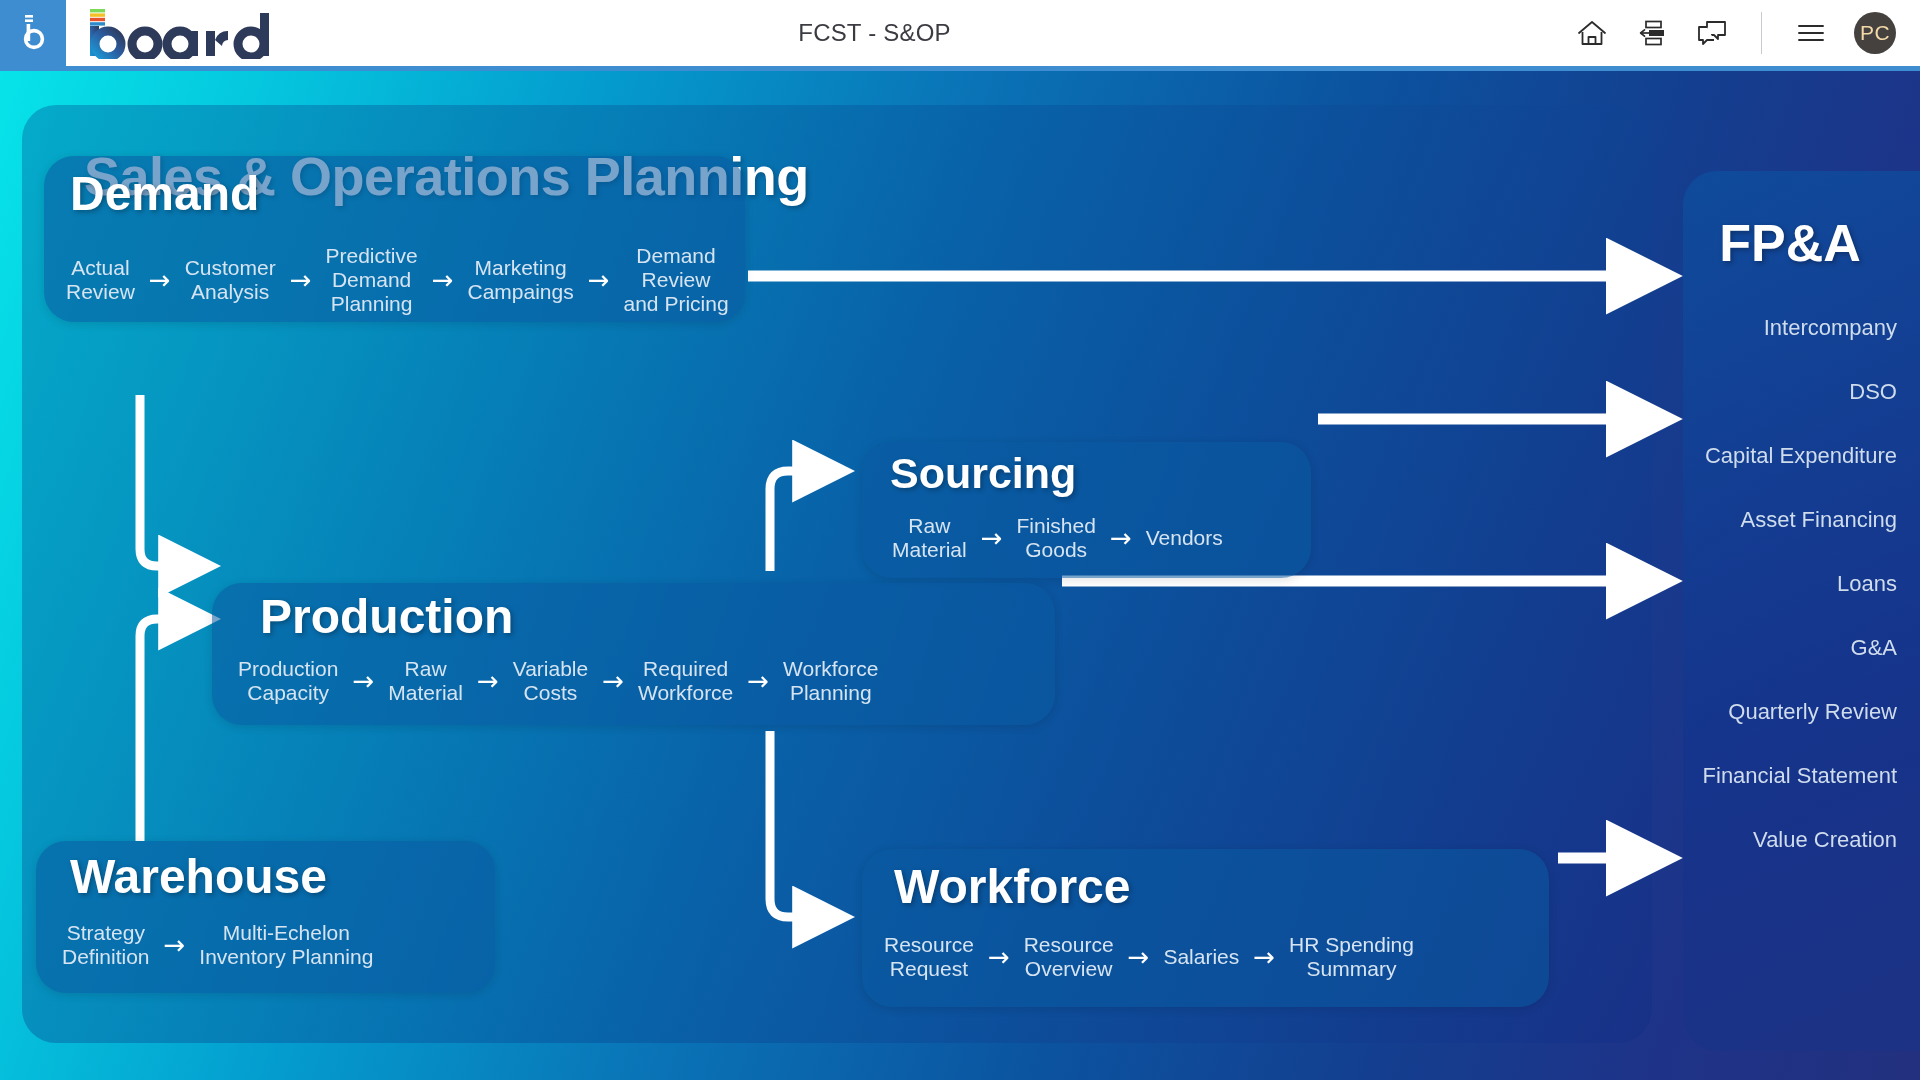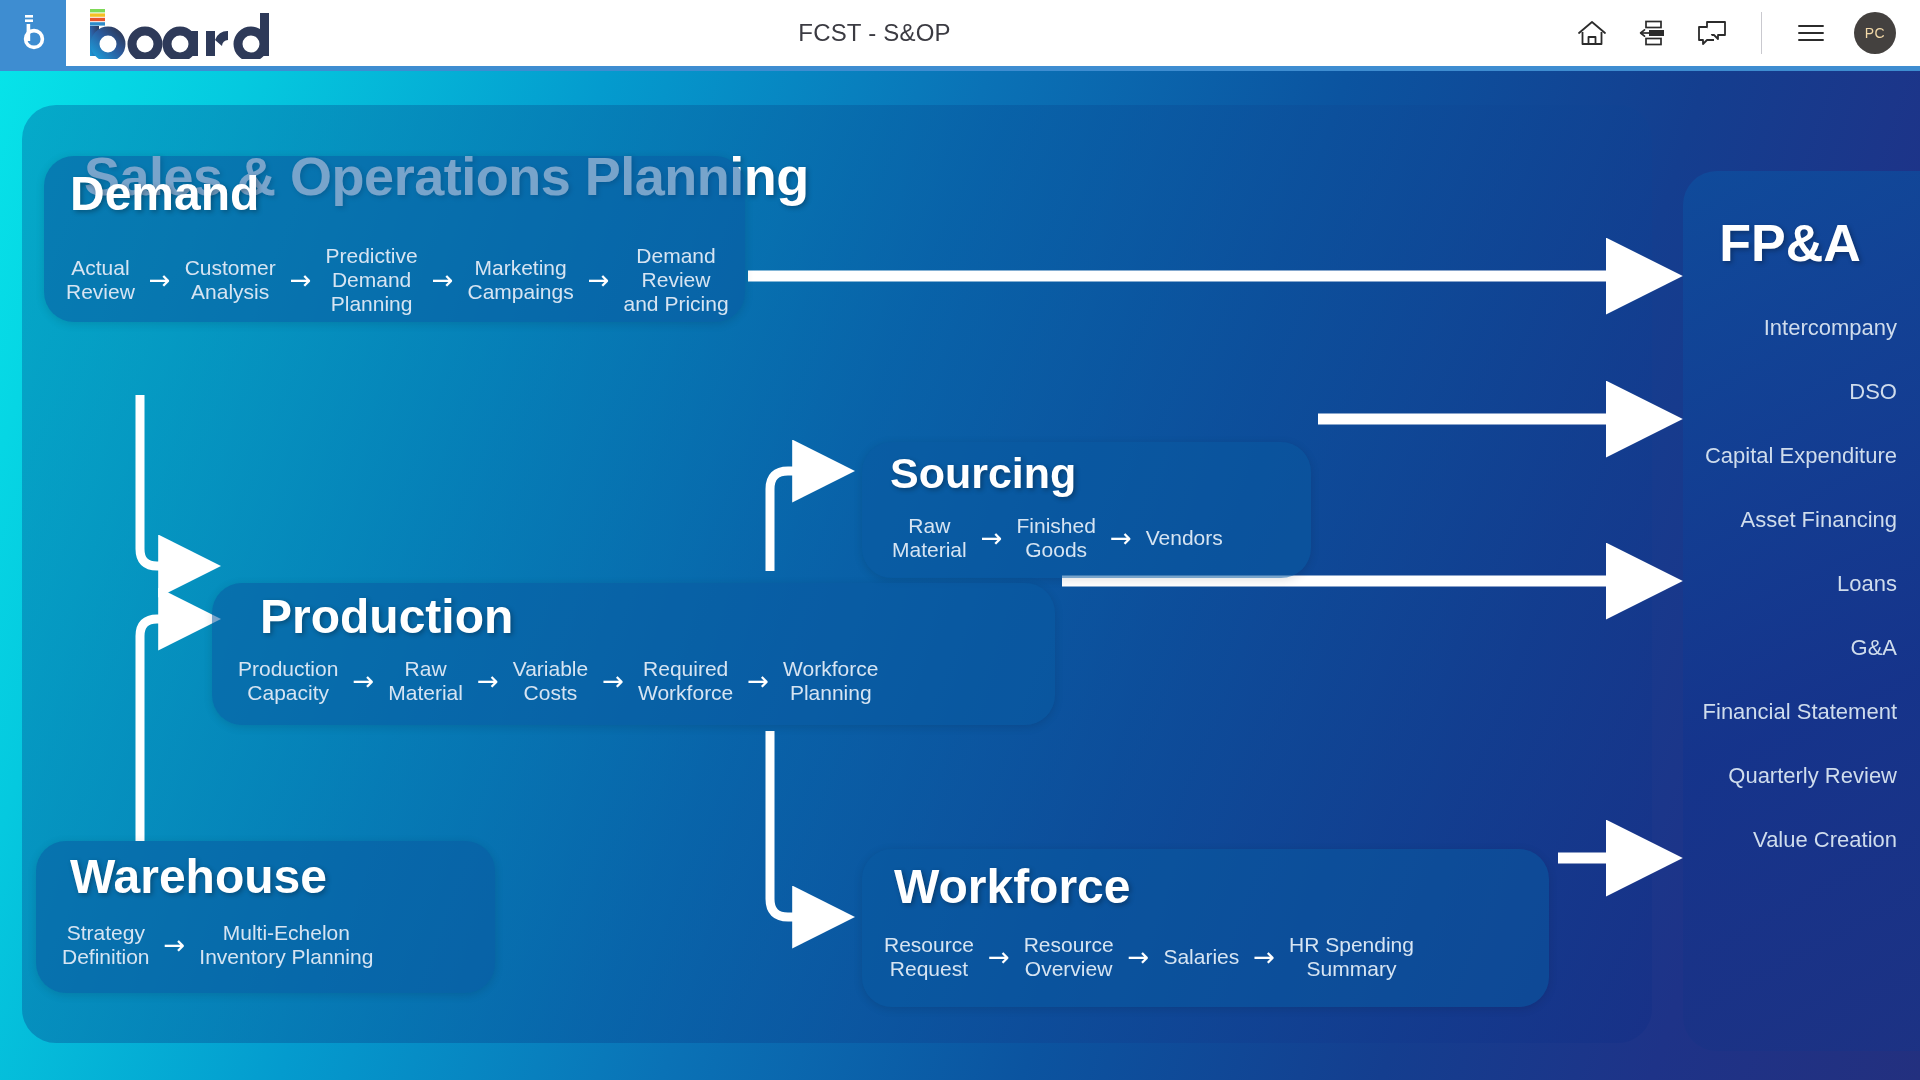--- a/index.html
+++ b/index.html
@@ -34,21 +34,21 @@
   }
   .hdr-icons{
     flex:0 0 auto;display:flex;align-items:center;gap:26px;
     padding-right:24px;
   }
   .hdr-icon{width:34px;height:34px;display:flex;align-items:center;justify-content:center;cursor:pointer;}
   .hdr-div{width:1px;height:42px;background:#c9c9cf;margin:0 6px;}
   .avatar{
     width:42px;height:42px;border-radius:50%;background:#44413f;
     display:flex;align-items:center;justify-content:center;
-    color:#f3d9a8;font-size:14px;letter-spacing:.5px;
+    color:#f3d9a8;font-size:21px;letter-spacing:.5px;
   }
   .hdr-underline{
     position:absolute;left:0;top:66px;width:1920px;height:5px;
     background:#3E8DD1;
   }
 
   
   .canvas{
     position:absolute;left:0;top:71px;width:1920px;height:1009px;
     background:linear-gradient(108deg,
@@ -351,19 +351,19 @@
 
   <div class="fpa-panel">
     <div class="fpa-title">FP&amp;A</div>
     <div class="fpa-list">
       <div class="fpa-item">Intercompany</div>
       <div class="fpa-item">DSO</div>
       <div class="fpa-item">Capital Expenditure</div>
       <div class="fpa-item">Asset Financing</div>
       <div class="fpa-item">Loans</div>
       <div class="fpa-item">G&amp;A</div>
+      <div class="fpa-item">Quarterly Review</div>
       <div class="fpa-item">Financial Statement</div>
-      <div class="fpa-item">Quarterly Review</div>
       <div class="fpa-item">Value Creation</div>
     </div>
   </div>
 
 </div>
 
 </body></html>

